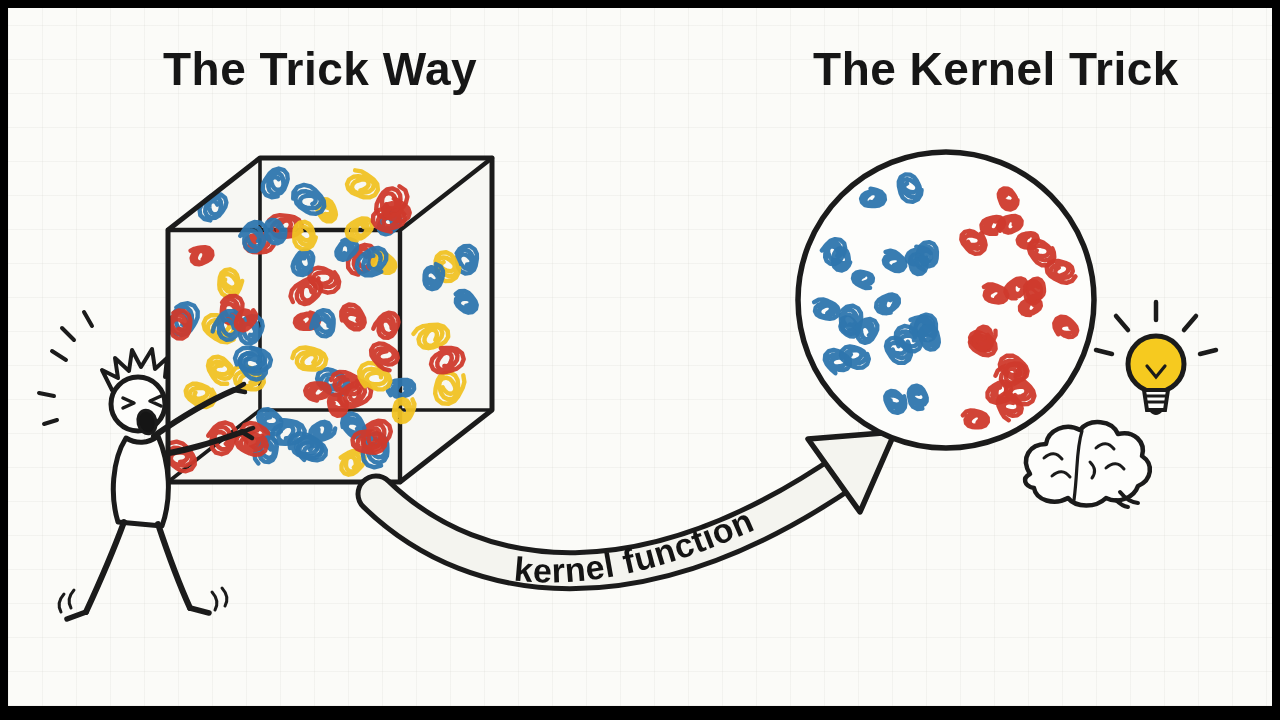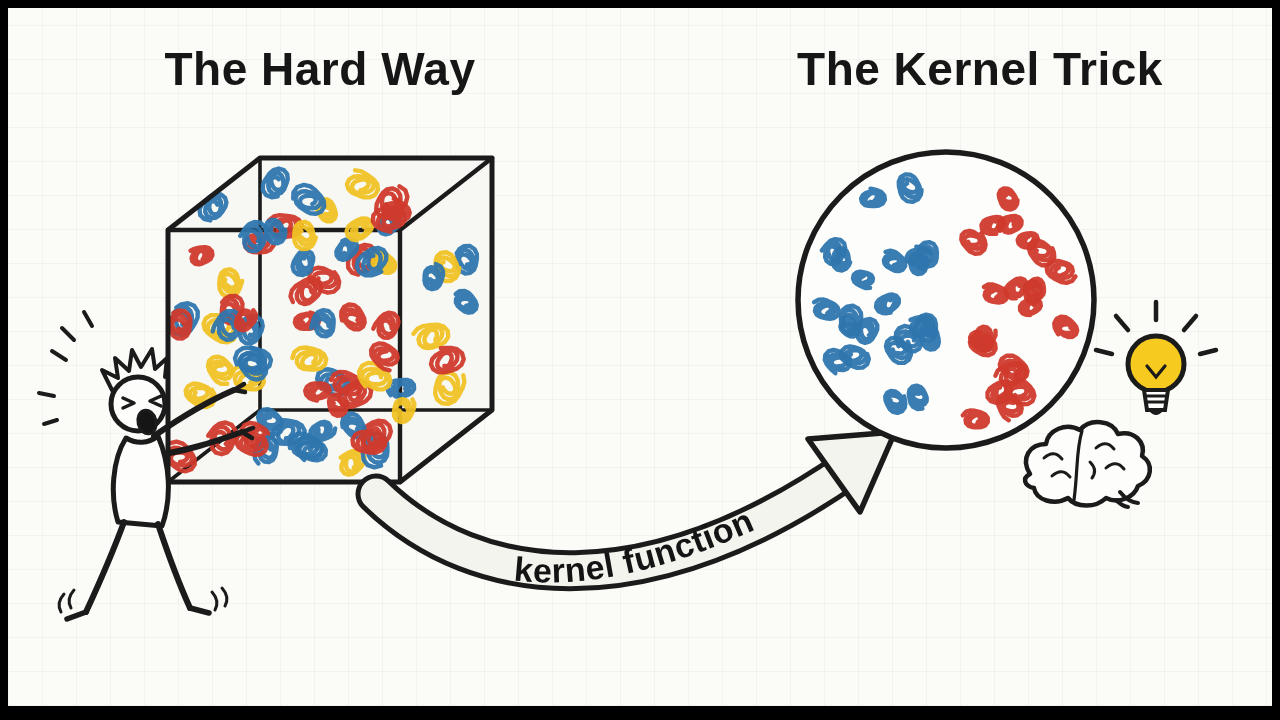--- a/index.html
+++ b/index.html
@@ -22,29 +22,29 @@
     position:absolute;
     top:34px;
     font-size:46px;
     font-weight:700;
     letter-spacing:0.5px;
     color:#161616;
     text-align:center;
     white-space:nowrap;
   }
   #heading-left{left:102px;width:420px;}
-  #heading-right{left:752px;width:440px;}
+  #heading-right{left:768px;width:440px;}
   svg.illustration{position:absolute;left:0;top:0;width:100%;height:100%;}
 </style>
 </head>
 <body>
 
 <div class="canvas">
 
-  <div id="heading-left" class="heading">The Hard Way</div>
+  <div id="heading-left" class="heading">The Trick Way</div>
 
   <div id="heading-right" class="heading">The Kernel Trick</div>
 
   <svg class="illustration" id="illustration" viewBox="0 0 1264 698">
 
     <g>
       <path fill="#f7f7f3" stroke="none" d="M160 222 L252 150 L484 150 L484 402 L392 474 L160 474 Z"></path>
       <path stroke="#1b1b1b" stroke-width="3.6" fill="none" stroke-linecap="round" d="M252 150 L252 402 L484 402 M252 402 L160 474"></path>
       <path stroke="#1b1b1b" stroke-width="4.4" fill="none" stroke-linecap="round" d="M160 222 L392 222 L392 474 M392 222 L484 150"></path>
       <g id="cube-balls">

